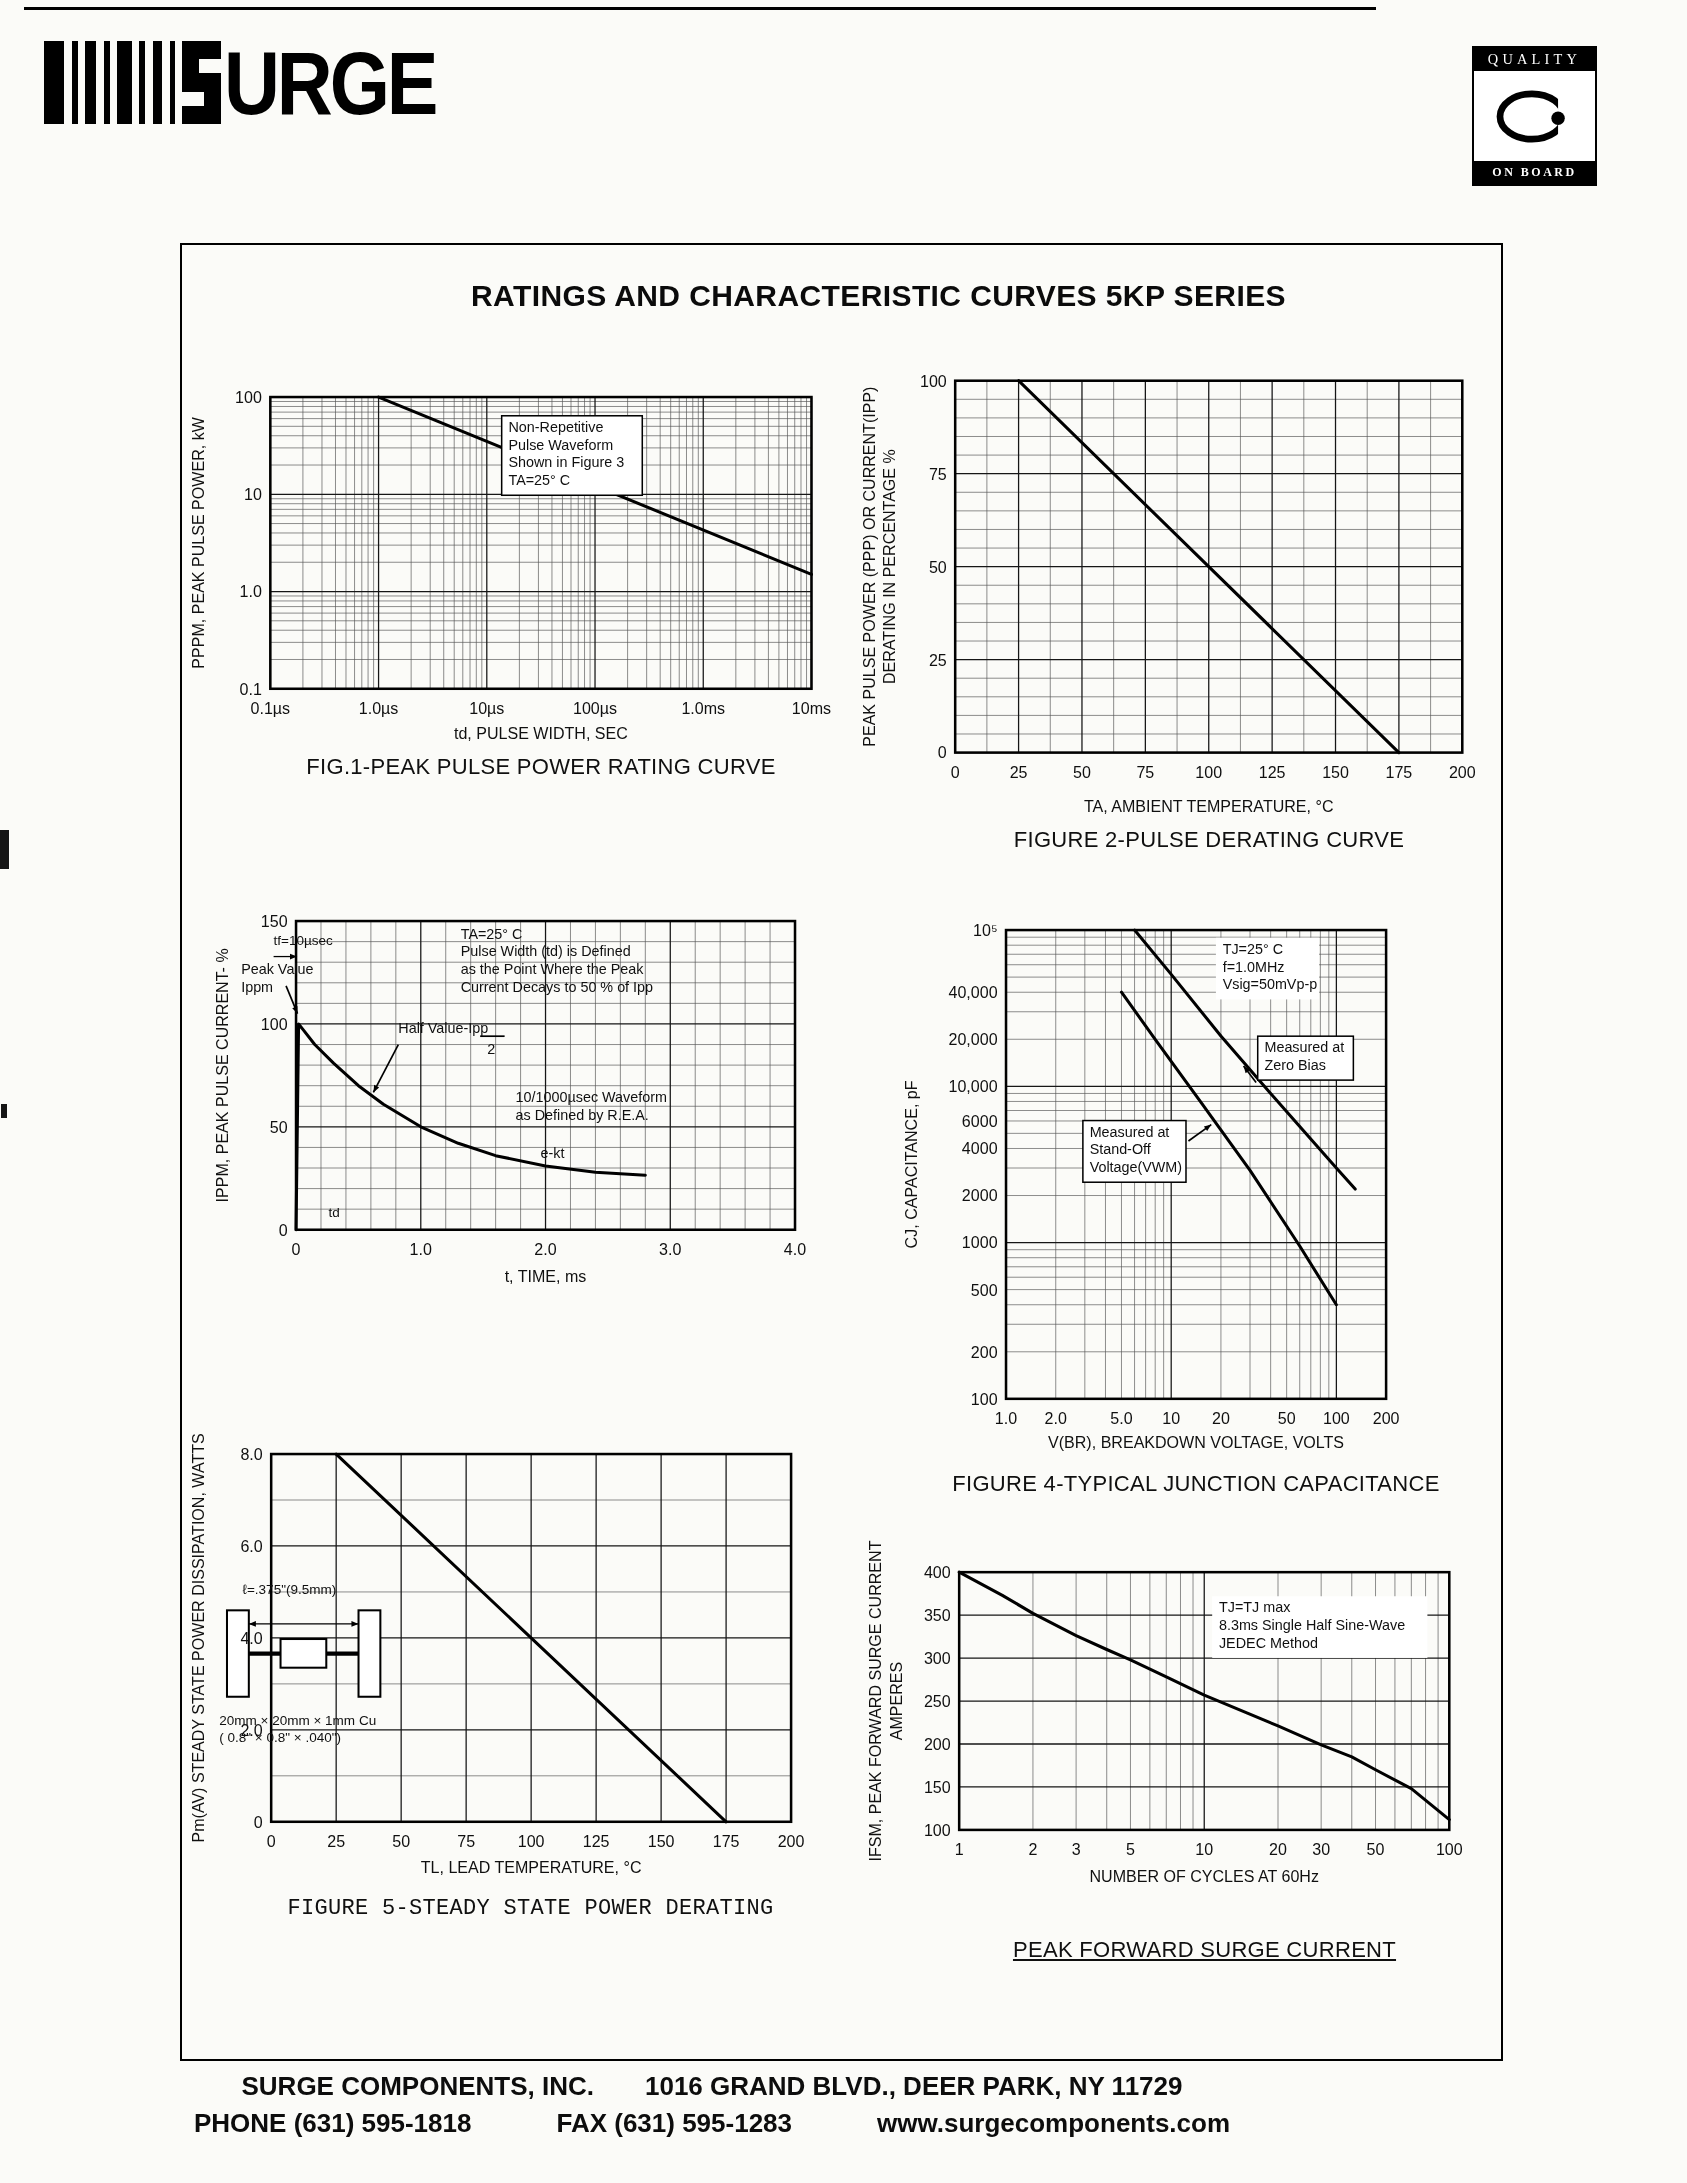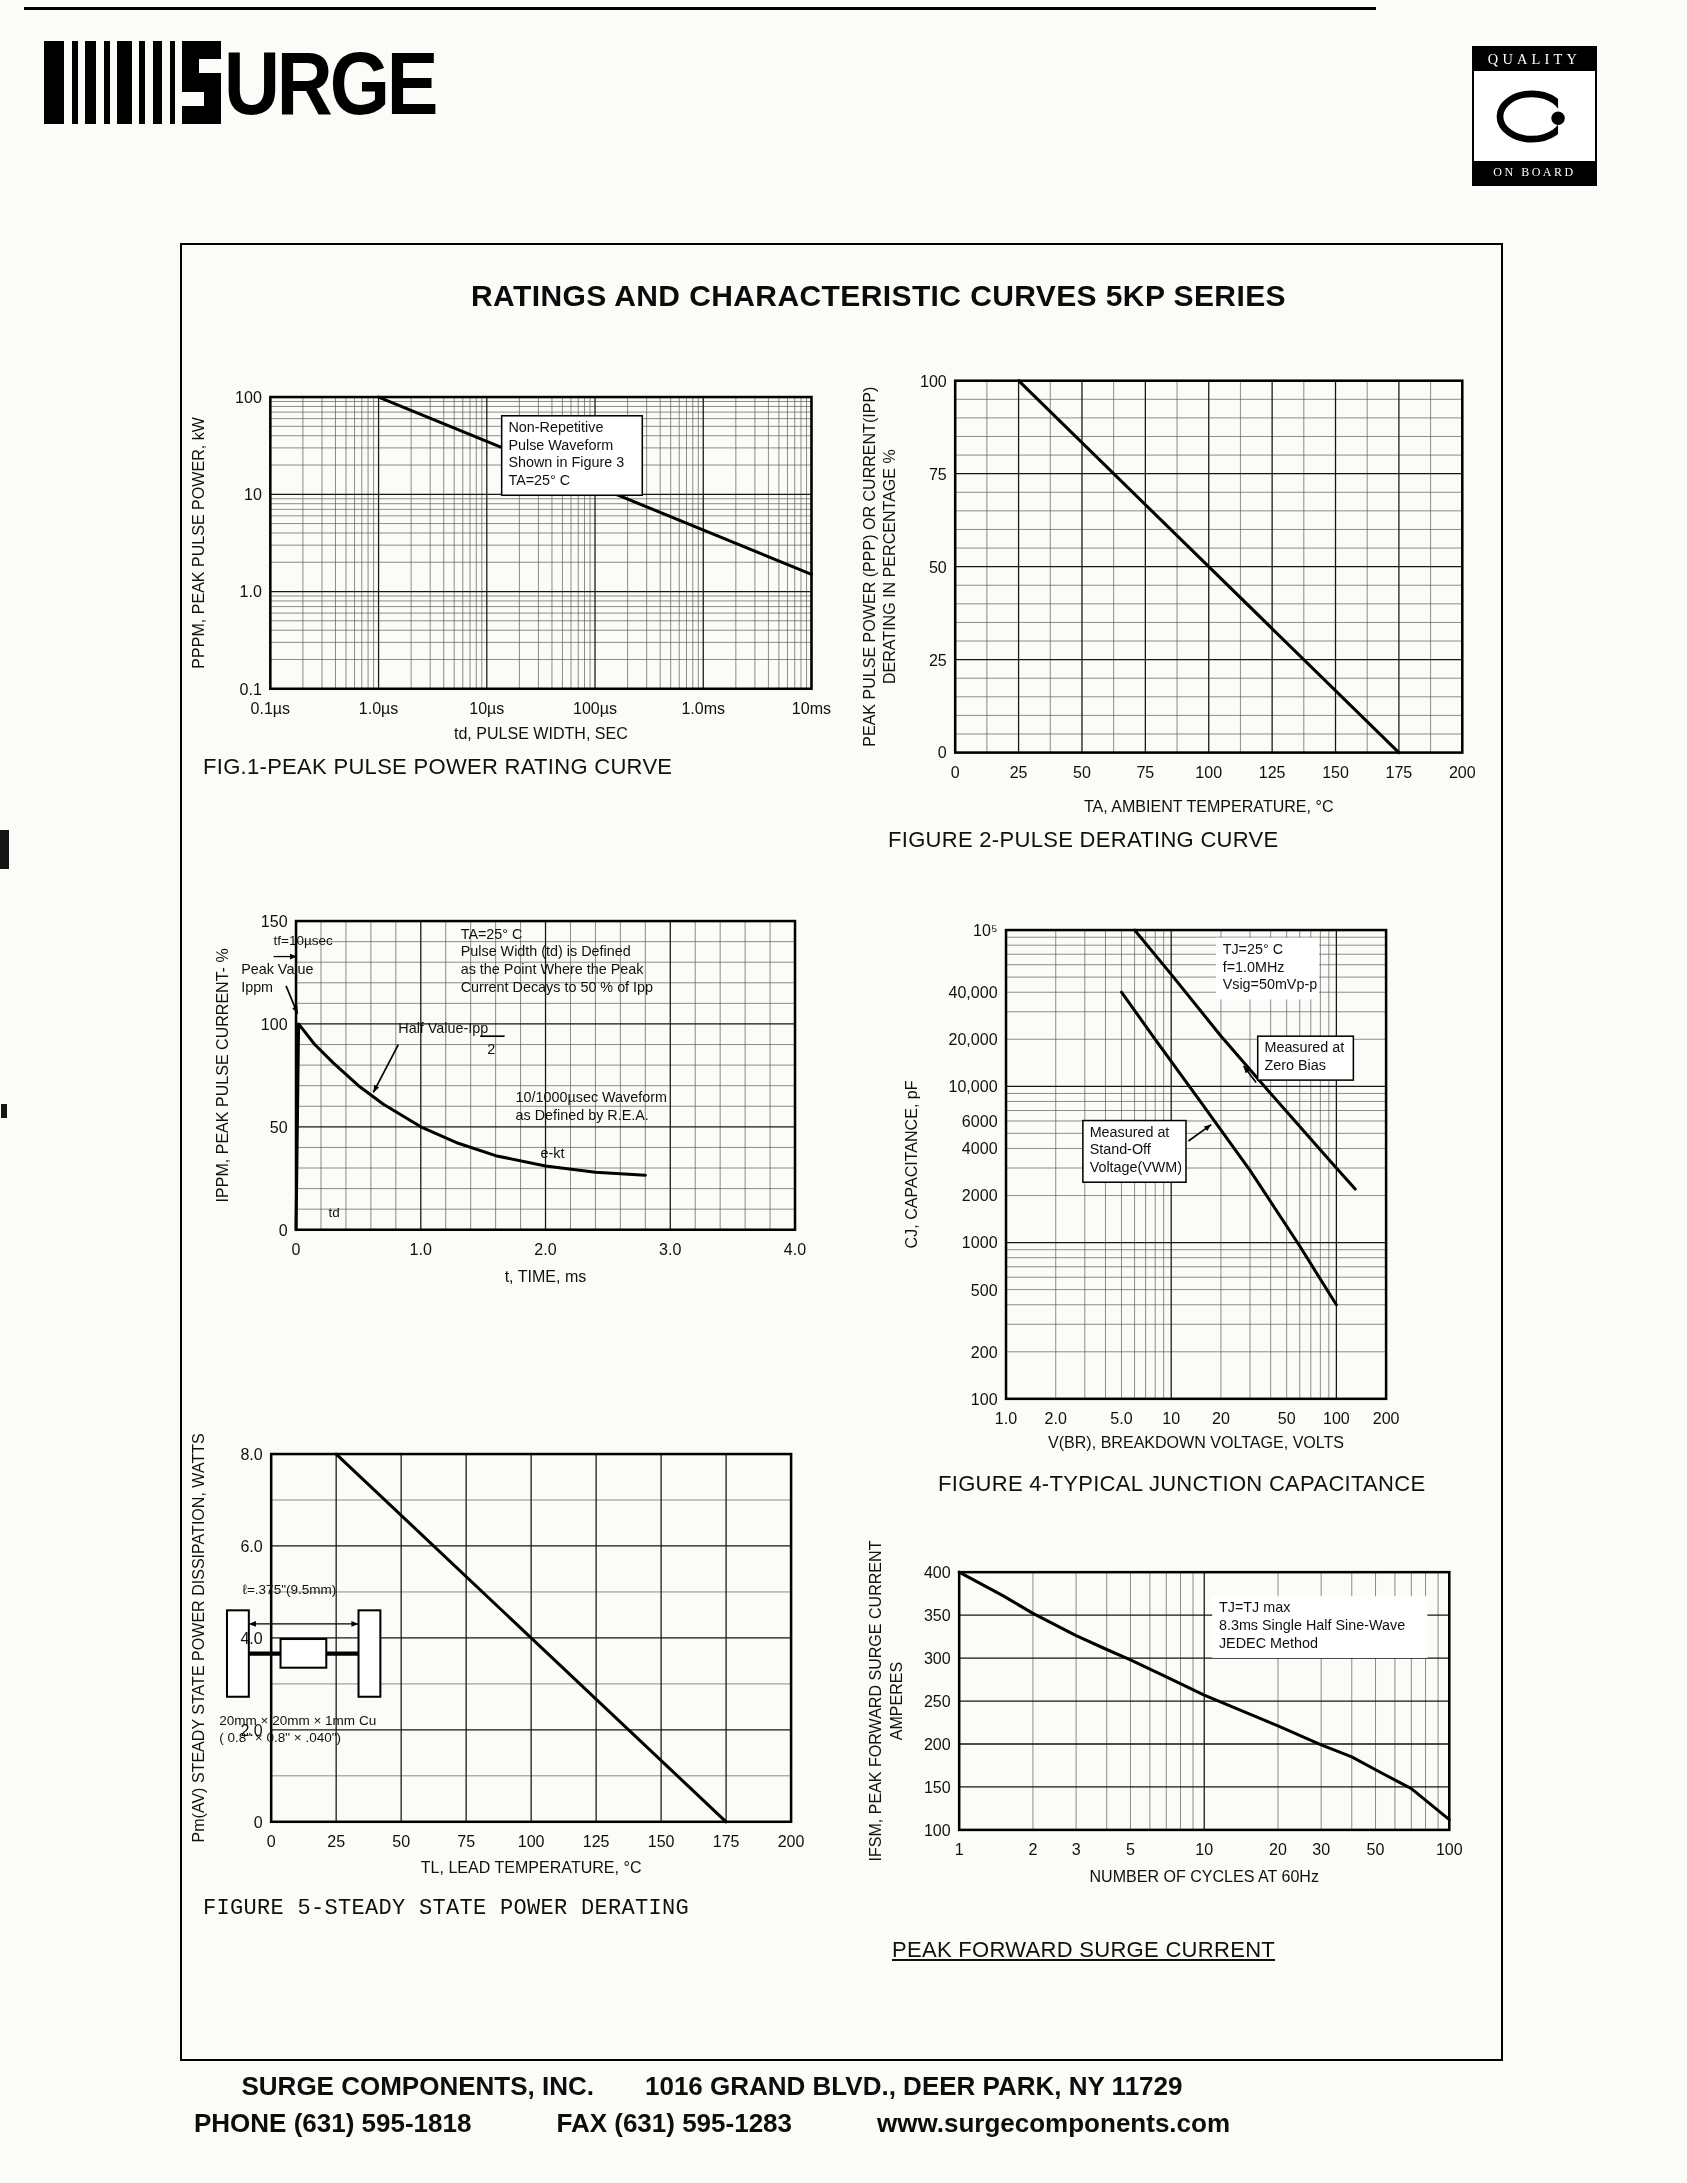--- a/index.html
+++ b/index.html
@@ -16,28 +16,28 @@
   .notch{position:absolute;background:#fbfbf8;height:14.4px;}
   .notch-top{top:18px;right:0;width:22px;}
   .notch-bottom{top:51px;left:0;width:22px;}
   .logo-text{font-weight:bold;font-size:86px;line-height:81px;letter-spacing:-3.4px;color:#000;margin-left:1.7px;transform:scaleX(0.9) scaleY(1.04);transform-origin:left top;}
 
   
   .quality-badge{position:absolute;left:1472px;top:46px;width:125px;height:140px;border:2.5px solid #000;background:#fff;display:flex;flex-direction:column;box-sizing:border-box;}
   .q-band{background:#000;color:#fff;text-align:center;font-family:"Liberation Serif",serif;}
   .q-top{font-size:14.4px;letter-spacing:4.2px;padding:3.4px 0 2.5px;}
   .q-mid{flex:1;display:flex;align-items:center;justify-content:center;}
-  .q-bot{font-size:12px;letter-spacing:2.5px;padding:3.4px 0 4.2px;}
+  .q-bot{font-size:12px;letter-spacing:2.5px;padding:3.4px 0 4.2px;font-weight:bold;}
 
   
   .main-panel{position:absolute;left:180px;top:243px;width:1319px;height:1814px;border:2.5px solid #000;}
   .panel-title{position:absolute;left:180px;top:279px;width:1325px;text-align:center;font-size:30px;font-weight:bold;letter-spacing:0.4px;color:#0b0b0b;margin-left:36px;}
 
   .chart{position:absolute;}
-  .fig-caption{position:absolute;text-align:left;font-size:22px;color:#101010;letter-spacing:0.3px;}
+  .fig-caption{position:absolute;text-align:center;font-size:22px;color:#101010;letter-spacing:0.3px;}
 
   .footer-line{position:absolute;left:0;width:1424px;display:flex;justify-content:center;font-weight:bold;font-size:26px;color:#0d0d0d;}
   .f1{top:2071px;gap:51px;}
   .f2{top:2108px;gap:85px;}
 </style>
 </head>
 <body>
 
 <div class="page">
 

